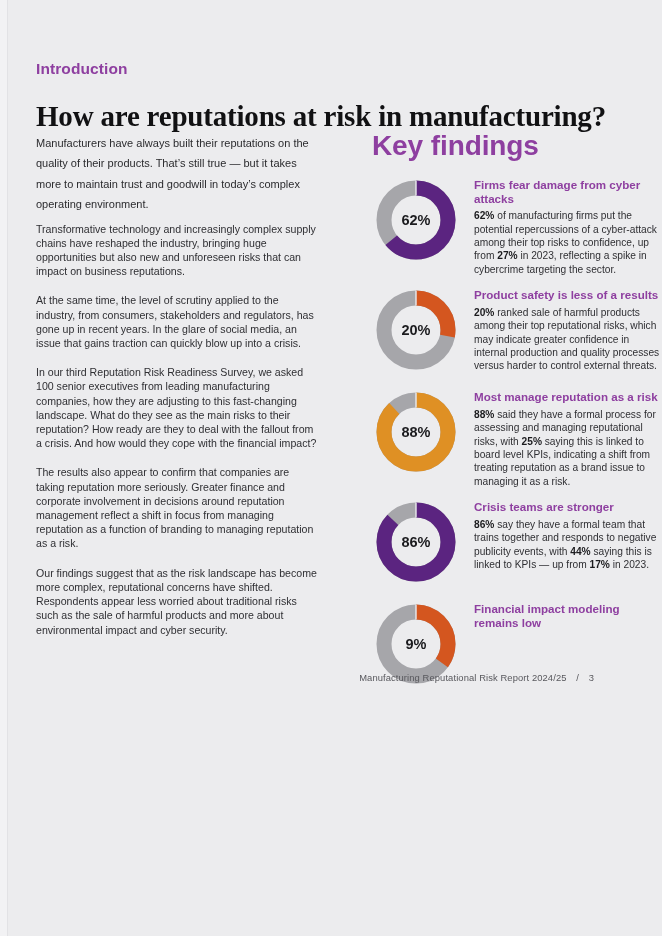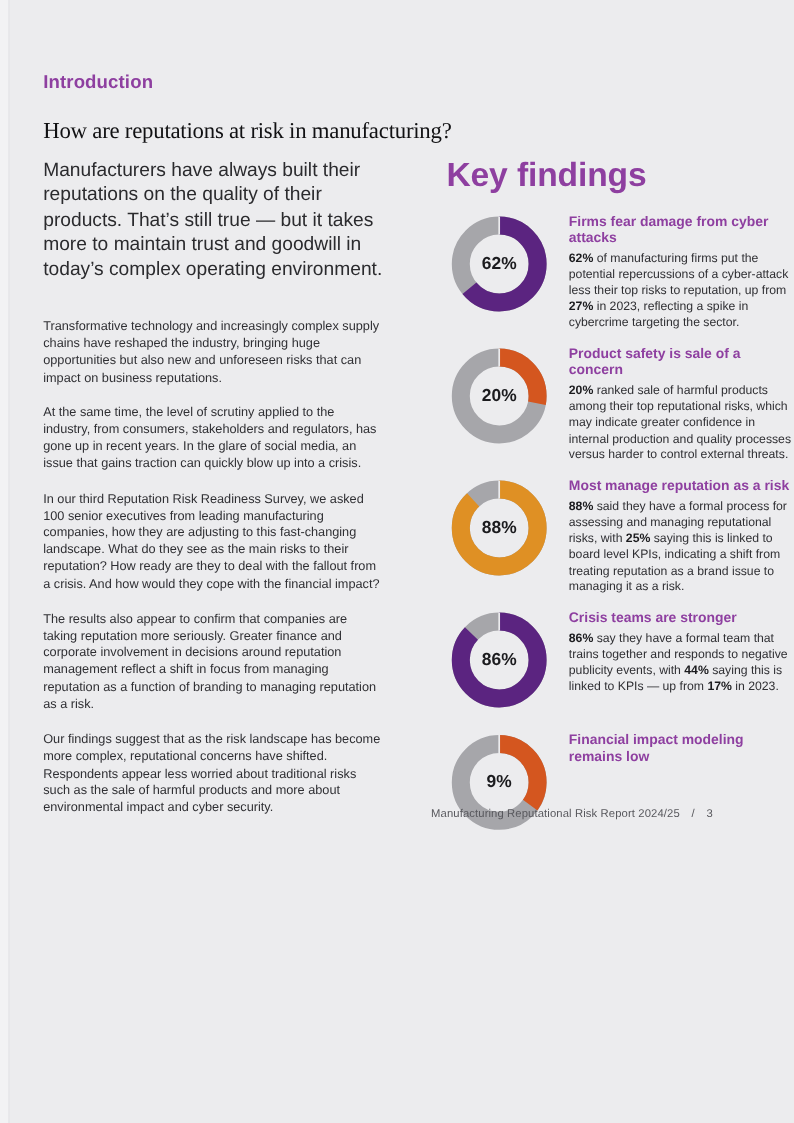--- a/index.html
+++ b/index.html
@@ -49,39 +49,39 @@
     font-weight: bold;
     color: #8e3fa0;
     letter-spacing: 0.1px;
   }
   .headline {
     position: absolute;
     left: 0;
     top: 80px;
     width: 600px;
     font-family: "Liberation Serif", serif;
-    font-weight: normal;
-    font-size: 19px;
+    font-weight: bold;
+    font-size: 29px;
     line-height: 34px;
     color: #111113;
     letter-spacing: -0.2px;
   }
 
   
   .left-col {
     position: absolute;
     left: 0;
     top: 133px;
     width: 284px;
   }
   .lead {
-    font-size: 16px;
+    font-size: 11px;
     line-height: 20.4px;
     color: #2b2b2e;
-    margin: 0 0 30px 0;
+    margin: 0 0 7px 0;
   }
   .body-p {
     font-size: 10.6px;
     line-height: 14.2px;
     color: #2f2f33;
     margin: 0 0 15px 0;
   }
 
   
   .right-col {
@@ -199,36 +199,36 @@
                 <svg width="88" height="88" viewBox="0 0 88 88">
                   <circle cx="44" cy="44" r="32" fill="none" stroke="#a6a6aa" stroke-width="15"></circle>
                   <circle cx="44" cy="44" r="32" fill="none" stroke="#5b2480" stroke-width="15" stroke-dasharray="128.67963509103794 201.06192982974676" transform="rotate(-90 44 44)"></circle>
                   <rect x="43.3" y="4.5" width="1.4" height="15" fill="#ececee"></rect>
                 </svg>
                 <div class="donut-label">62%</div>
               </div>
             </div>
             <div class="finding-text">
               <div class="finding-title">Firms fear damage from cyber attacks</div>
-              <p class="finding-body"><b>62%</b><span> of manufacturing firms put the potential repercussions of a cyber-attack less their top risks to reputation, up from </span><b>27%</b><span> in 2023, reflecting a spike in cybercrime targeting the sector.</span></p>
+              <p class="finding-body"><b>62%</b><span> of manufacturing firms put the potential repercussions of a cyber-attack among their top risks to confidence, up from </span><b>27%</b><span> in 2023, reflecting a spike in cybercrime targeting the sector.</span></p>
             </div>
           </div>
           <div class="finding">
             <div class="donut-wrap">
               <div class="donut">
                 <svg width="88" height="88" viewBox="0 0 88 88">
                   <circle cx="44" cy="44" r="32" fill="none" stroke="#a6a6aa" stroke-width="15"></circle>
                   <circle cx="44" cy="44" r="32" fill="none" stroke="#d4561f" stroke-width="15" stroke-dasharray="56.2973403523291 201.06192982974676" transform="rotate(-90 44 44)"></circle>
                   <rect x="43.3" y="4.5" width="1.4" height="15" fill="#ececee"></rect>
                 </svg>
                 <div class="donut-label">20%</div>
               </div>
             </div>
             <div class="finding-text">
-              <div class="finding-title">Product safety is sale of a concern</div>
+              <div class="finding-title">Product safety is less of a results</div>
               <p class="finding-body"><b>20%</b><span> ranked sale of harmful products among their top reputational risks, which may indicate greater confidence in internal production and quality processes versus harder to control external threats.</span></p>
             </div>
           </div>
           <div class="finding">
             <div class="donut-wrap">
               <div class="donut">
                 <svg width="88" height="88" viewBox="0 0 88 88">
                   <circle cx="44" cy="44" r="32" fill="none" stroke="#a6a6aa" stroke-width="15"></circle>
                   <circle cx="44" cy="44" r="32" fill="none" stroke="#df9024" stroke-width="15" stroke-dasharray="176.93449825017714 201.06192982974676" transform="rotate(-90 44 44)"></circle>
                   <rect x="43.3" y="4.5" width="1.4" height="15" fill="#ececee"></rect>

